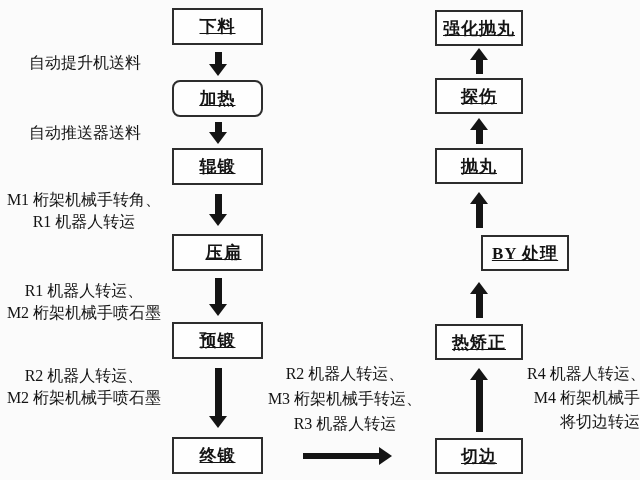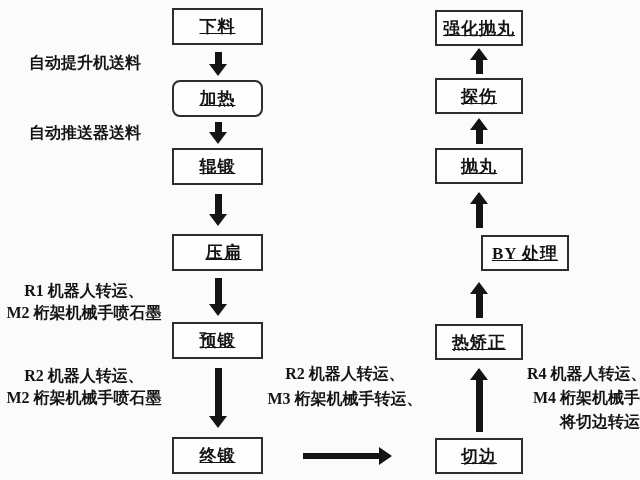--- a/index.html
+++ b/index.html
@@ -22,21 +22,21 @@
     border: 2px solid #2d2d2d;
     display: flex; align-items: center; justify-content: center;
     font-size: 17px; font-weight: 700;
     letter-spacing: 1px;
     color: #141414;
     text-decoration: underline;
   }
   .box.right { width: 88px; height: 36px; }
   .label {
     position: absolute;
-    font-size: 16px; font-weight: 700;
+    font-size: 16px; font-weight: 400;
     line-height: 22px;
     text-align: center;
     color: #141414;
     white-space: nowrap;
   }
   .label div { white-space: nowrap; }
   .arrow-v {
     position: absolute;
     width: 18px;
     display: flex; flex-direction: column; align-items: center;
@@ -156,32 +156,37 @@
     <div class="shaft"></div>
     <div class="head-right"></div>
   </div>
 
   <div class="label" style="left:0px; top:52px; width:170px;">
     <div>自动提升机送料</div>
   </div>
   <div class="label" style="left:0px; top:122px; width:170px;">
     <div>自动推送器送料</div>
   </div>
+  <div class="label" style="left:0px; top:189px; width:168px;">
+    <div>M1 桁架机械手转角、</div>
+    <div>R1 机器人转运</div>
+  </div>
   <div class="label" style="left:0px; top:280px; width:168px;">
     <div>R1 机器人转运、</div>
     <div>M2 桁架机械手喷石墨</div>
   </div>
   <div class="label" style="left:0px; top:365px; width:168px;">
     <div>R2 机器人转运、</div>
     <div>M2 桁架机械手喷石墨</div>
   </div>
 
   <div class="label" style="left:267px; top:361px; width:156px; line-height:25px;">
     <div>R2 机器人转运、</div>
     <div>M3 桁架机械手转运、</div>
+    <div>R3 机器人转运</div>
   </div>
 
   <div class="label" style="left:527px; top:362px; width:113px; line-height:24px; text-align:right;">
     <div>R4 机器人转运、</div>
     <div>M4 桁架机械手</div>
     <div>将切边转运</div>
   </div>
 
 </div>
 

